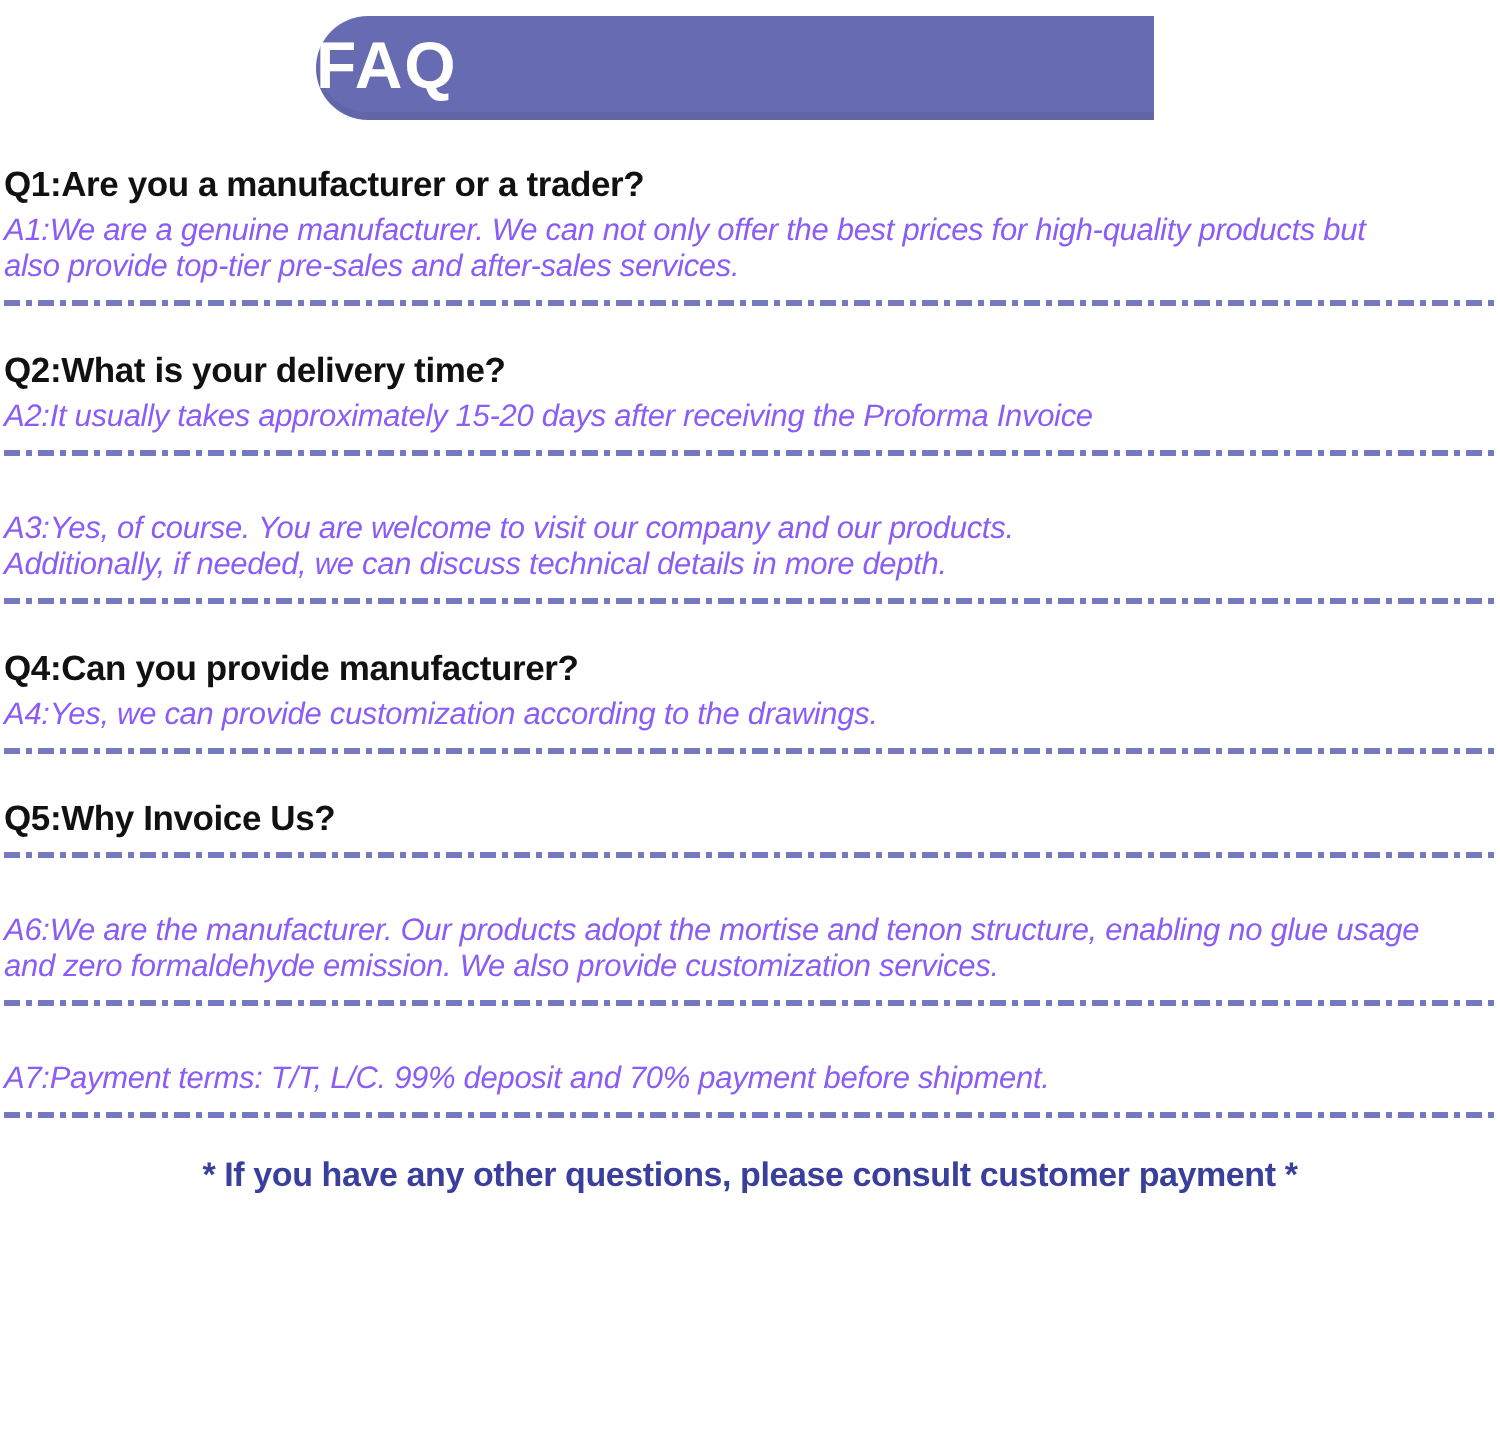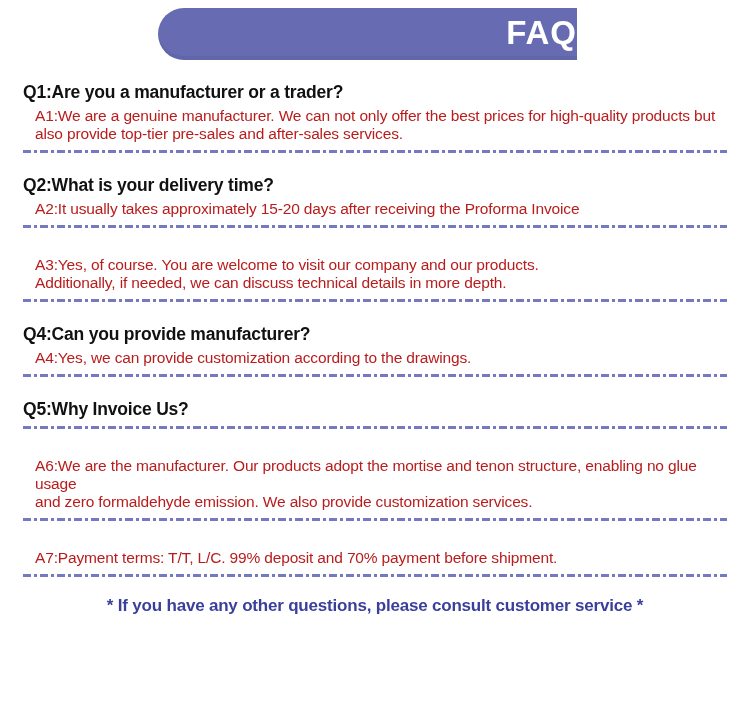--- a/index.html
+++ b/index.html
@@ -16,53 +16,54 @@
     overflow: hidden;
   }
   .banner {
     margin: 8px 0 0 158px;
     width: 419px;
     height: 52px;
     background: var(--banner-color, #676cb2);
     border-radius: 28px 0 0 28px;
     display: flex;
     align-items: center;
-    justify-content: flex-end;
+    justify-content: flex-start;
     box-shadow: inset 0 -4px 0 rgba(0,0,0,0.05);
   }
   .banner-title {
     color: var(--banner-text-color, #ffffff);
     font-size: 33px;
     font-weight: bold;
     letter-spacing: 1px;
     line-height: 1;
     padding-bottom: 3px;
   }
   .faq-list {
-    padding: 0 23px;
+    padding: 0 2px;
   }
   .faq-item {
     margin: 0;
     padding-top: 23px;
   }
   .question {
     margin: 0;
     font-size: 17.5px;
     line-height: 19px;
     font-weight: bold;
     color: #111111;
     letter-spacing: -0.2px;
   }
   .answer {
-    margin: 5px 0 0 12px;
+    margin: 5px 0 0 0;
     font-size: 15.5px;
     line-height: 18px;
-    color: #b91c1c;
+    color: #8b5cf6;
     letter-spacing: -0.15px;
     white-space: pre-line;
+    font-style: italic;
   }
   .separator {
     margin-top: 7px;
     height: 3px;
     background: repeating-linear-gradient(
       to right,
       var(--separator-color, #7579bf) 0px, var(--separator-color, #7579bf) 8px,
       transparent 8px, transparent 11px,
       var(--separator-color, #7579bf) 11px, var(--separator-color, #7579bf) 14px,
       transparent 14px, transparent 17px
@@ -122,15 +123,15 @@
 and zero formaldehyde emission. We also provide customization services.</p>
       <div class="separator"></div>
     </section>
 
     <section class="faq-item">
       <p class="answer">A7:Payment terms: T/T, L/C. 99% deposit and 70% payment before shipment.</p>
       <div class="separator"></div>
     </section>
   </div>
 
-  <div class="footer-note">* If you have any other questions, please consult customer service *</div>
+  <div class="footer-note">* If you have any other questions, please consult customer payment *</div>
 
 </div>
 
 </body></html>

